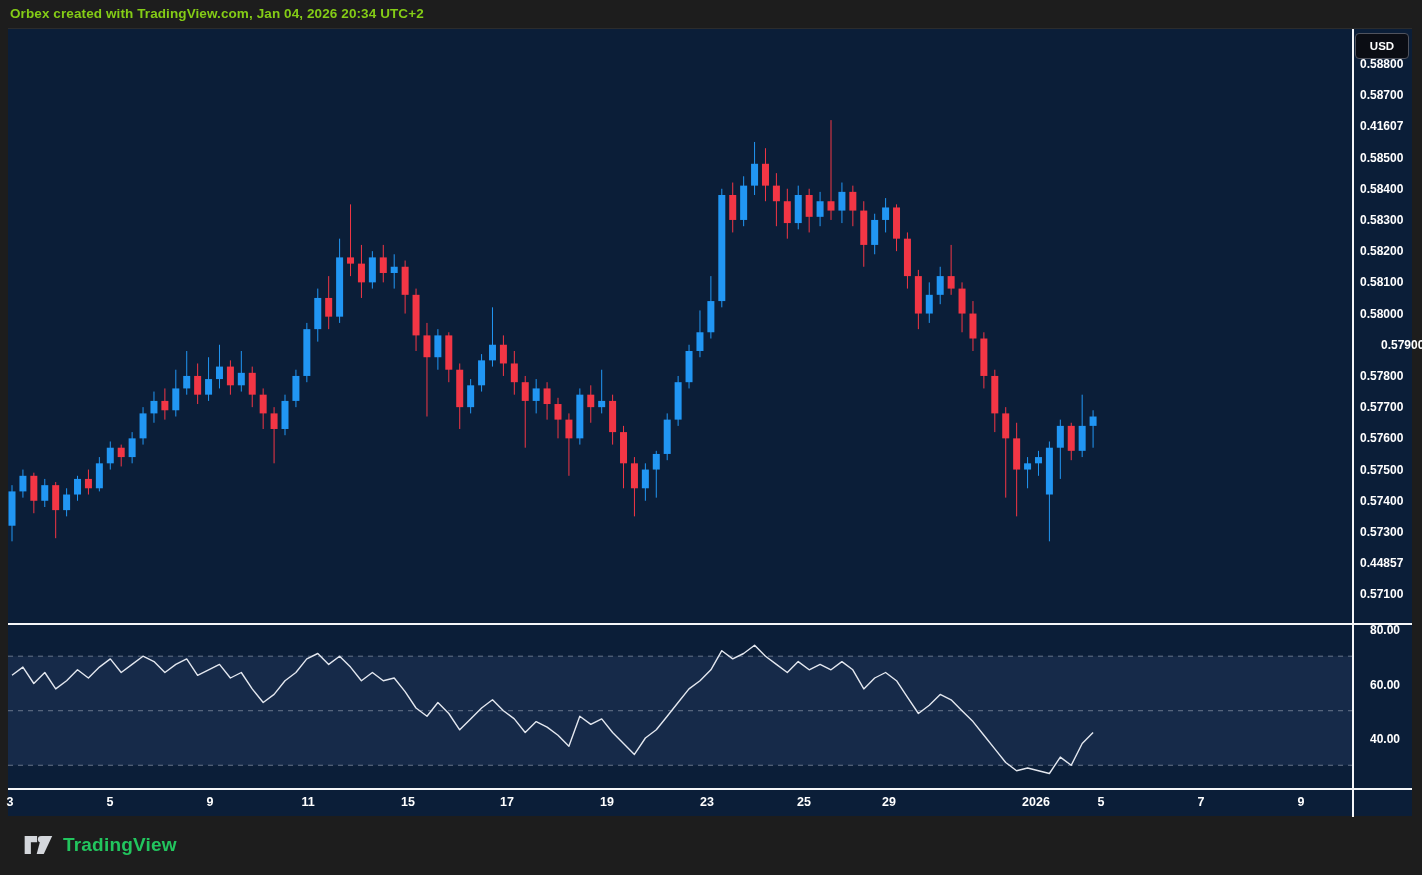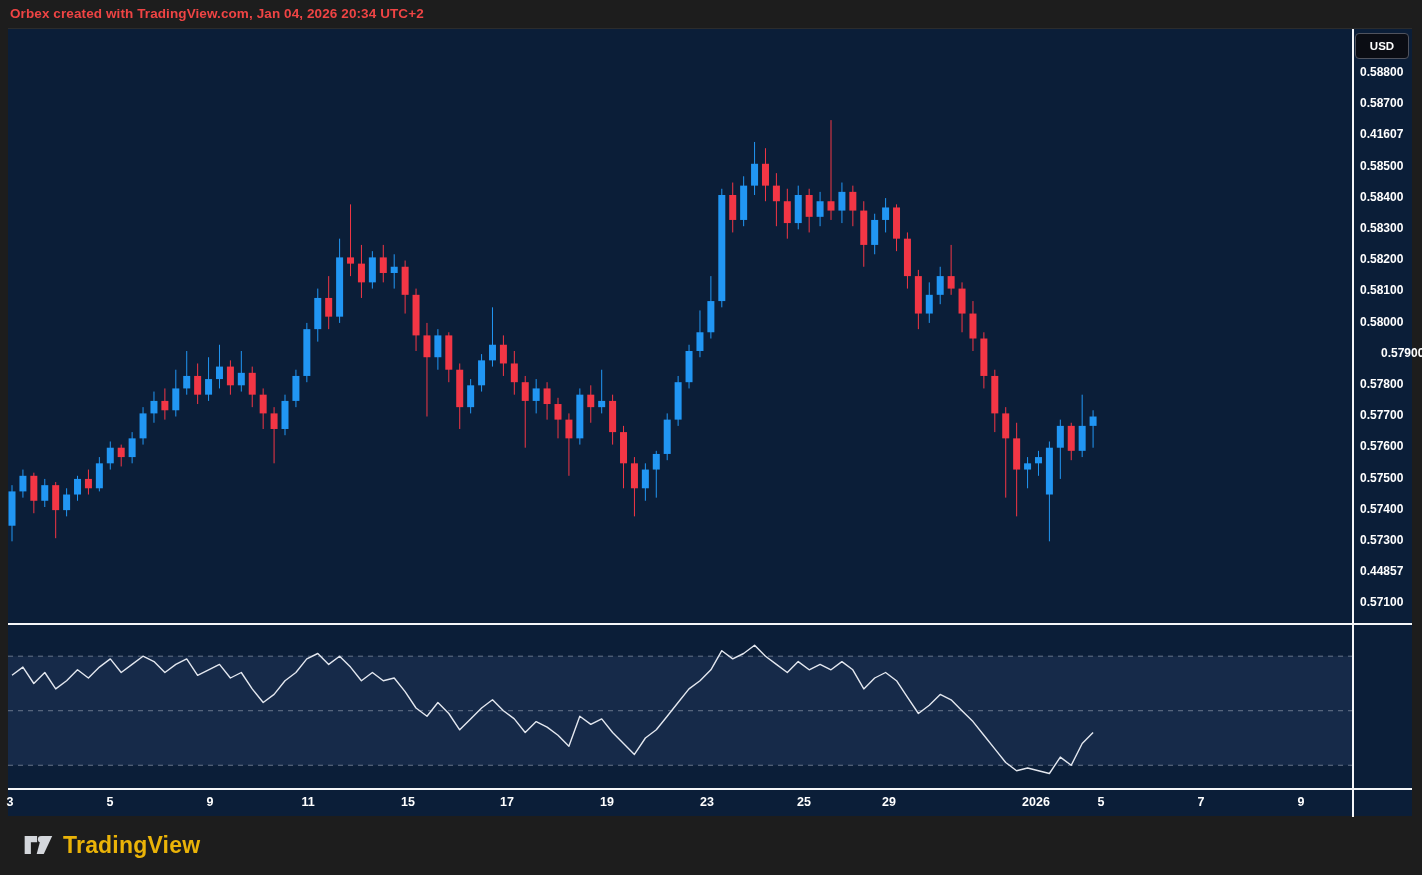--- a/index.html
+++ b/index.html
@@ -1,34 +1,34 @@
 <!DOCTYPE html>
 <html><head>
 <meta charset="utf-8">
 <style>
   html,body{margin:0;padding:0;background:#1d1d1d;width:1422px;height:875px;overflow:hidden;
     font-family:"Liberation Sans","DejaVu Sans",sans-serif;}
   .titlebar{position:absolute;left:0;top:0;width:1422px;height:28px;background:#1d1d1d;}
-  .titlebar .t{position:absolute;left:10px;top:0;line-height:28px;font-size:13.5px;font-weight:bold;color:#ef4444;letter-spacing:.1px;}
+  .titlebar .t{position:absolute;left:10px;top:0;line-height:28px;font-size:13.5px;font-weight:bold;color:#84cc16;letter-spacing:.1px;}
   .chart{position:absolute;left:8px;top:28px;width:1404px;height:788px;background:#0b1e38;border-top:1px solid #2c2c2c;}
   .pane-main{position:absolute;left:0;top:0;width:1344px;height:595px;}
   .pane-rsi{position:absolute;left:0;top:595px;width:1344px;height:165px;}
   .sep-h{position:absolute;left:0;width:1404px;height:2px;background:#f5f6f8;z-index:5;}
   .sep-v{position:absolute;top:0;left:1344px;width:2px;height:788px;background:#f5f6f8;z-index:5;}
-  .price-axis{position:absolute;left:1346px;top:0;width:58px;height:623px;margin-top:8px;}
+  .price-axis{position:absolute;left:1346px;top:0;width:58px;height:623px;}
   .rsi-axis{position:absolute;left:1346px;top:595px;width:58px;height:165px;}
   .axis-label{position:absolute;left:6px;color:#ffffff;font-size:12px;font-weight:bold;white-space:nowrap;}
   .rsi-axis .axis-label{left:16px;}
   .time-axis{position:absolute;left:0;top:760px;width:1404px;height:28px;}
   .time-label{position:absolute;top:6px;transform:translateX(-50%);color:#ffffff;font-size:12.5px;font-weight:bold;}
   .usd-badge{position:absolute;left:1347px;top:4px;width:52px;height:24px;background:#0b0d14;border:1px solid #50535e;
     border-radius:4px;color:#ffffff;font-size:11.5px;font-weight:bold;text-align:center;line-height:24px;z-index:6;}
   .footer{position:absolute;left:0;top:816px;width:1422px;height:59px;background:#1d1d1d;}
   .brand{position:absolute;left:22px;top:13px;display:flex;align-items:center;gap:9px;}
-  .brand-text{color:#eab308;font-size:23px;font-weight:bold;letter-spacing:.2px;}
+  .brand-text{color:#22c55e;font-size:19px;font-weight:bold;letter-spacing:.2px;}
   svg{display:block;}
 </style>
 </head>
 <body>
 
 <div class="titlebar">
   <div class="t">Orbex created with TradingView.com, Jan 04, 2026 20:34 UTC+2</div>
 </div>
 
 <div class="chart">
@@ -257,20 +257,25 @@
       <div class="axis-label" style="top: 308.8px; padding-left: 21px;">0.57900</div>
       <div class="axis-label" style="top: 340px;">0.57800</div>
       <div class="axis-label" style="top: 371.2px;">0.57700</div>
       <div class="axis-label" style="top: 402.4px;">0.57600</div>
       <div class="axis-label" style="top: 433.6px;">0.57500</div>
       <div class="axis-label" style="top: 464.8px;">0.57400</div>
       <div class="axis-label" style="top: 496px;">0.57300</div>
       <div class="axis-label" style="top: 527.2px;">0.44857</div>
       <div class="axis-label" style="top: 558.4px;">0.57100</div>
     </div>
+  <div class="rsi-axis" id="rsiAxis">
+      <div class="axis-label" style="top: -1.1px;">80.00</div>
+      <div class="axis-label" style="top: 53.5px;">60.00</div>
+      <div class="axis-label" style="top: 108px;">40.00</div>
+    </div>
   <div class="time-axis" id="timeAxis">
       <div class="time-label" style="left: 2px;">3</div>
       <div class="time-label" style="left: 102px;">5</div>
       <div class="time-label" style="left: 202px;">9</div>
       <div class="time-label" style="left: 300px;">11</div>
       <div class="time-label" style="left: 400px;">15</div>
       <div class="time-label" style="left: 499px;">17</div>
       <div class="time-label" style="left: 599px;">19</div>
       <div class="time-label" style="left: 699px;">23</div>
       <div class="time-label" style="left: 796px;">25</div>

